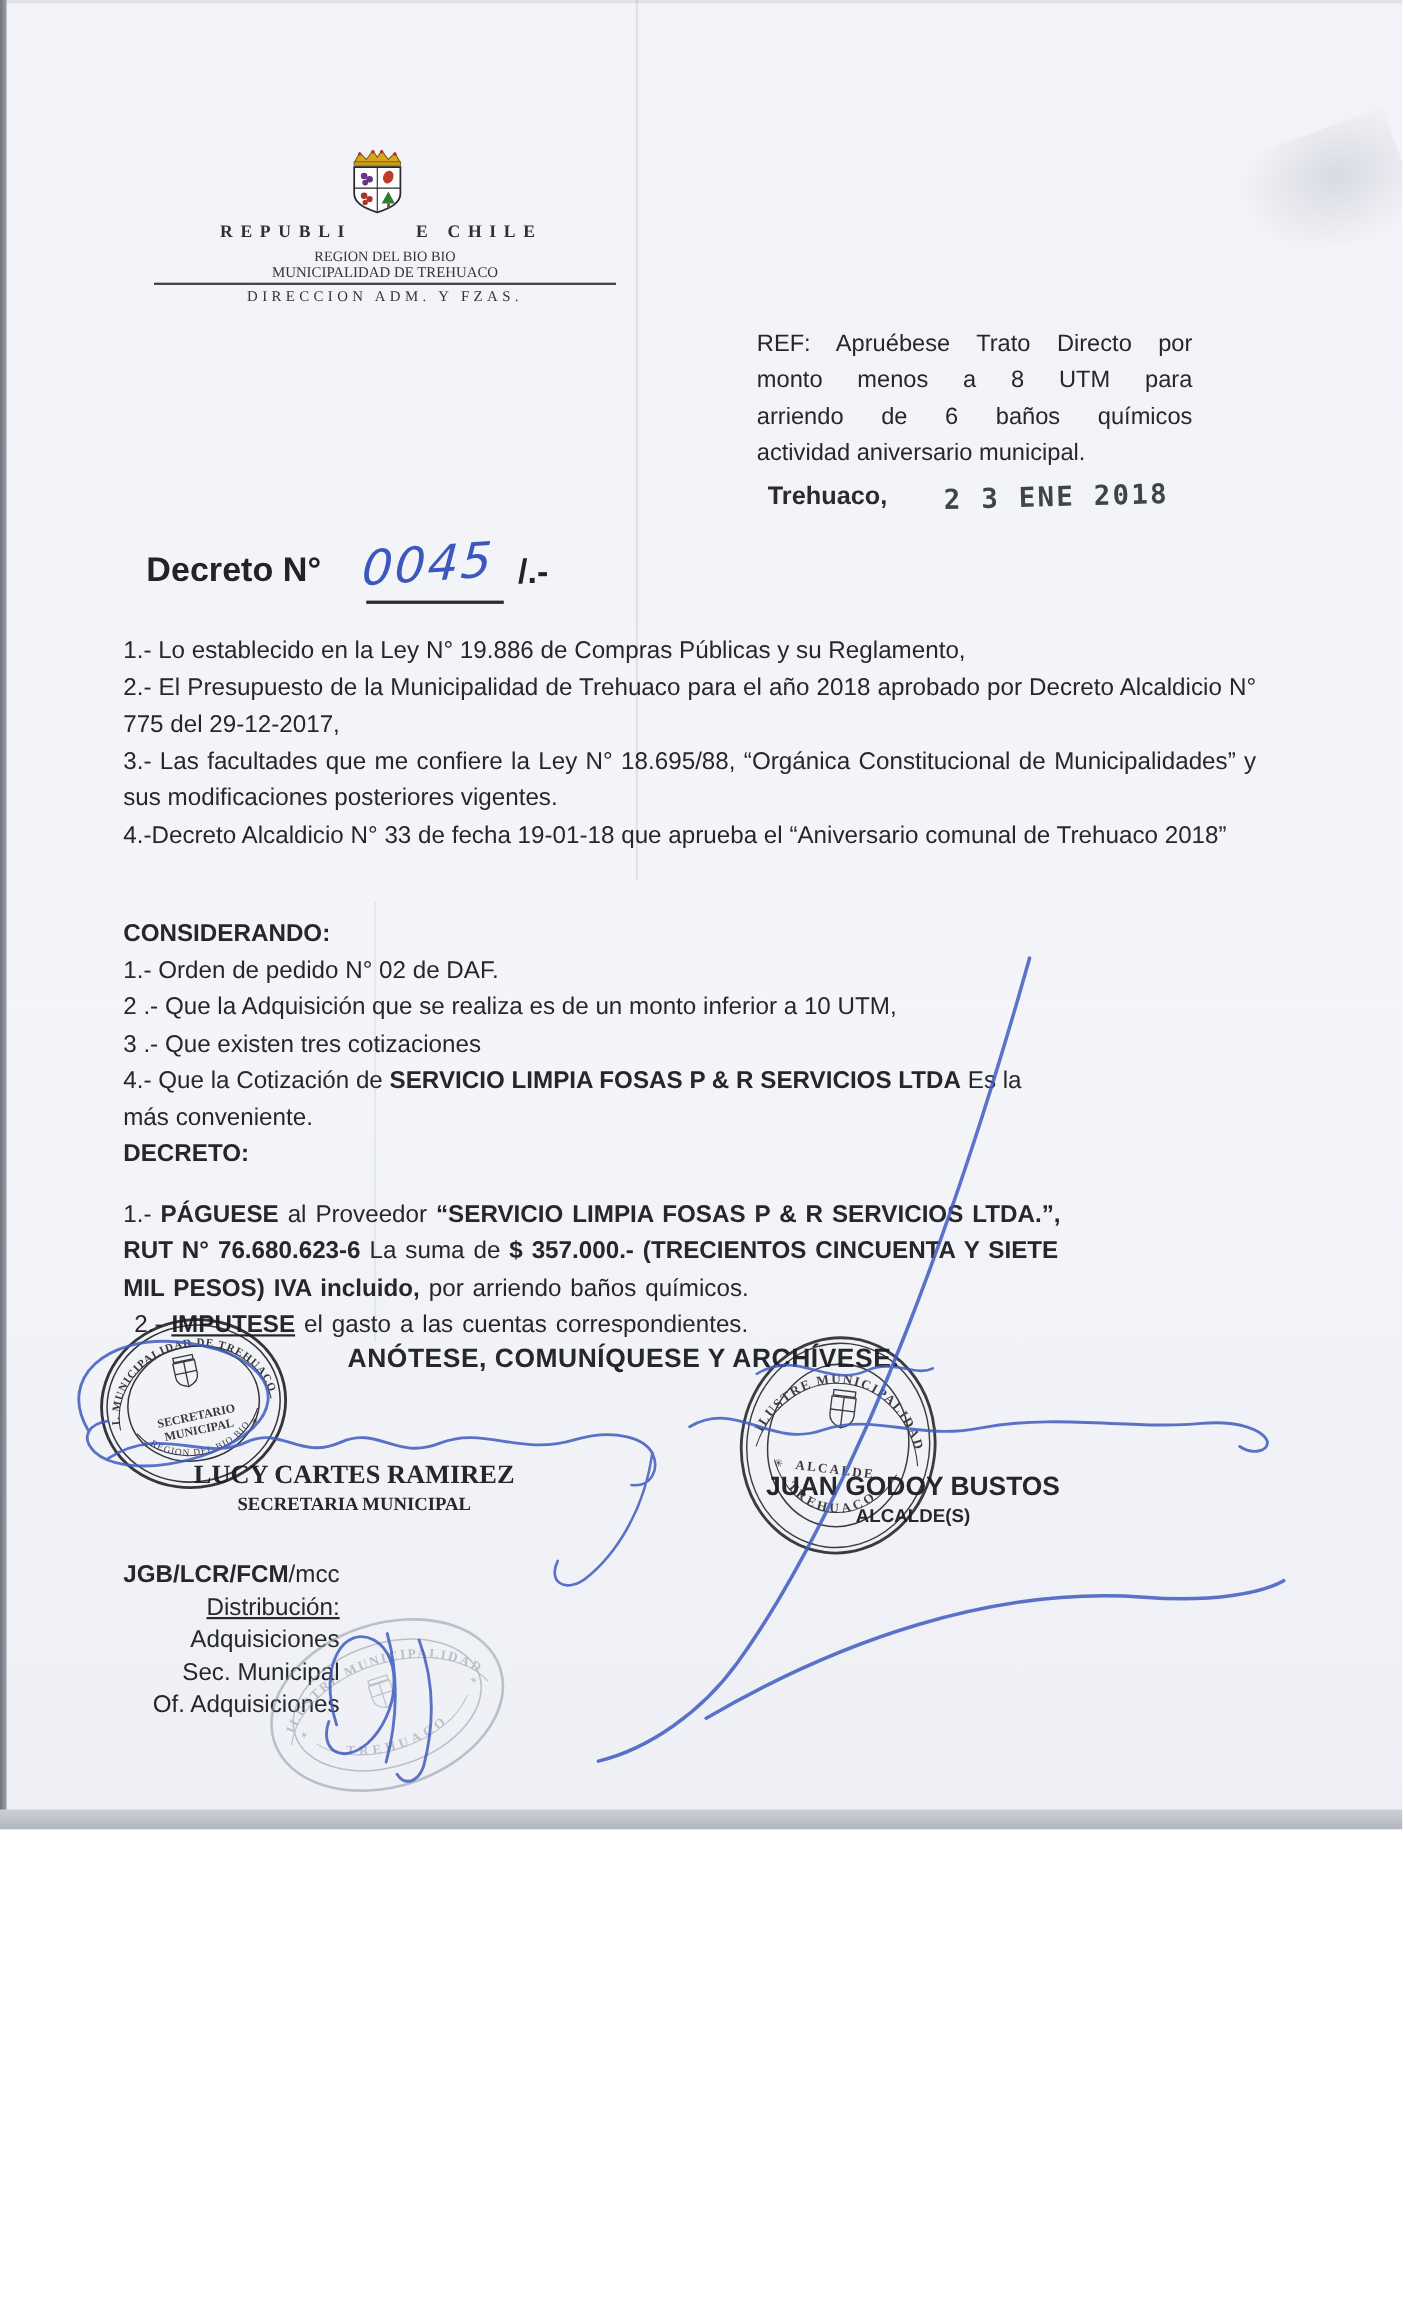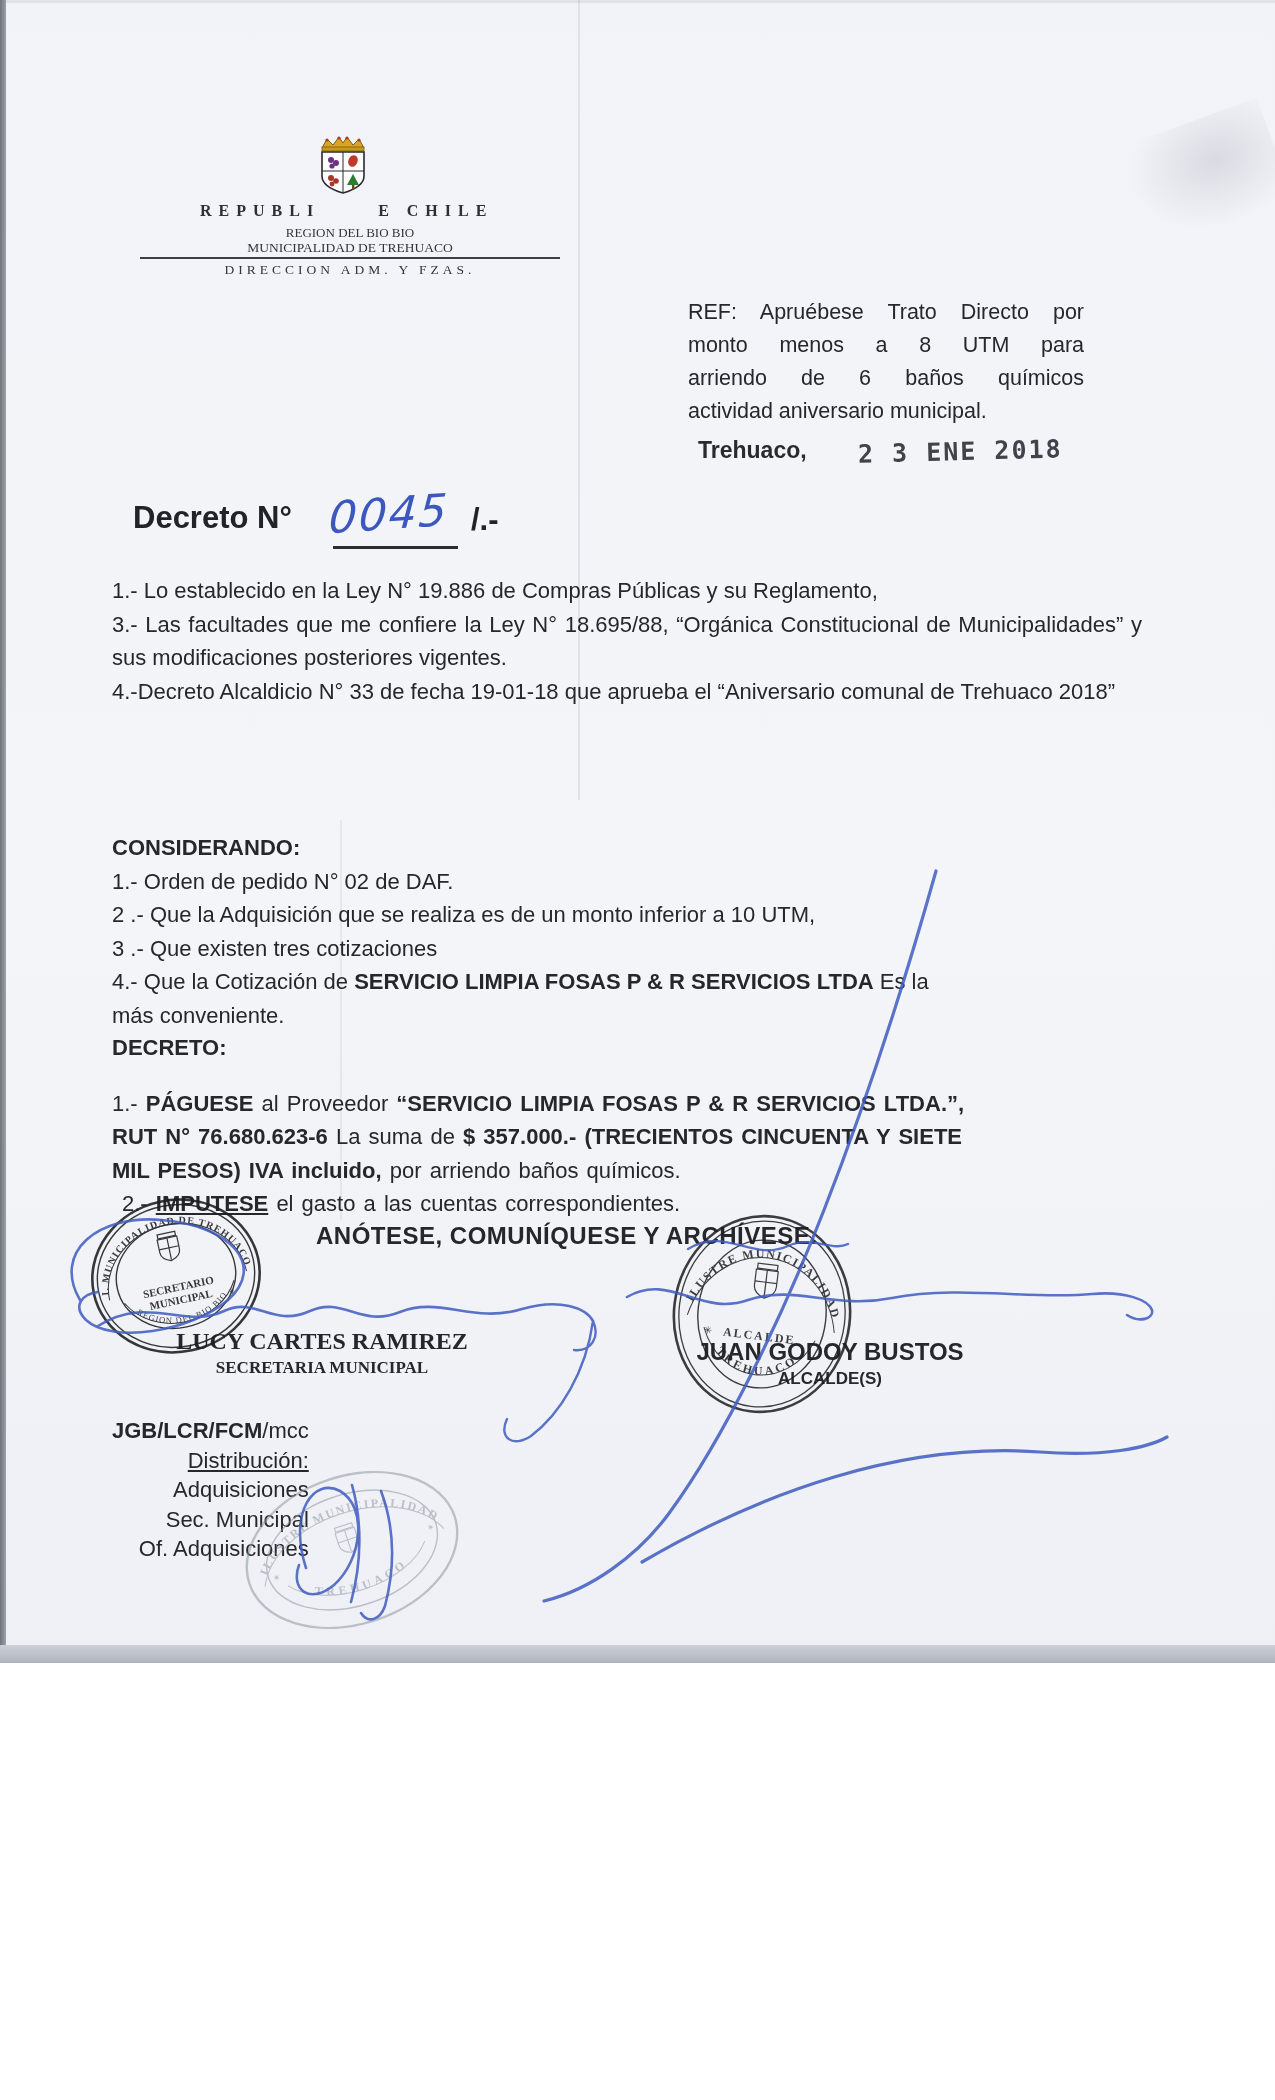--- a/index.html
+++ b/index.html
@@ -141,20 +141,21 @@
 
   <div class="decree">
     <span class="decree-label">Decreto N°</span>
     <span class="decree-number">0045</span>
     <span class="decree-underline"></span>
     <span class="decree-suffix">/.-</span>
   </div>
 
   <div class="section s-vistos">
     <p>1.- Lo establecido en la Ley N° 19.886 de Compras Públicas y su Reglamento,</p>
+    <p>2.- El Presupuesto de la Municipalidad de Trehuaco para el año 2018 aprobado por Decreto Alcaldicio N° 775 del 29-12-2017,</p>
     <p>3.- Las facultades que me confiere la Ley N° 18.695/88, “Orgánica Constitucional de Municipalidades” y sus modificaciones posteriores vigentes.</p>
     <p>4.-Decreto Alcaldicio N° 33  de fecha 19-01-18 que aprueba el “Aniversario comunal de Trehuaco 2018”</p>
   </div>
 
   <div class="section s-considerando">
     <p class="h">CONSIDERANDO:</p>
     <p>1.- Orden de pedido N° 02 de DAF.</p>
     <p>2 .- Que la Adquisición que se realiza es de un monto inferior a 10 UTM,</p>
     <p>3 .- Que existen tres cotizaciones</p>
     <p><span>4.- Que la Cotización de </span><span class="b">SERVICIO LIMPIA FOSAS P &amp; R SERVICIOS LTDA</span><span> Es la</span><br><span>más conveniente.</span></p>

